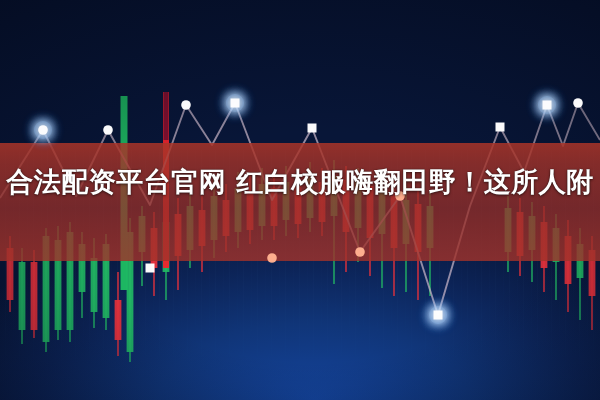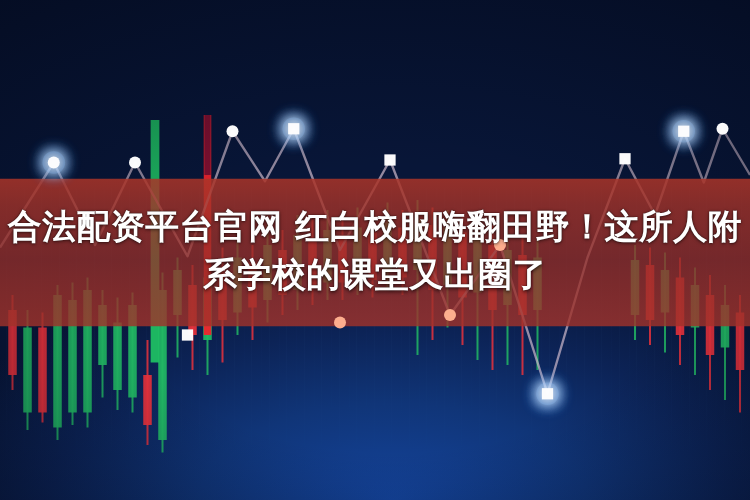--- a/index.html
+++ b/index.html
@@ -226,15 +226,14 @@
         <rect x="495.5" y="122.5" width="9" height="9" fill="#ffffff" filter="none" opacity="0.98"></rect>
         <circle cx="547" cy="105" r="9" fill="#5aa8ff" opacity="0.55" filter="url(#mGlow)"></circle>
         <rect x="542.5" y="100.5" width="9" height="9" fill="#ffffff" filter="url(#mGlow)" opacity="0.98"></rect>
         <circle cx="578" cy="103" r="4.8" fill="#ffffff" filter="none" opacity="0.98"></circle>
         <rect x="145.5" y="263.5" width="9" height="9" fill="#ffffff" filter="none" opacity="0.98"></rect>
         <circle cx="272" cy="258" r="4.8" fill="#ffb090" filter="none" opacity="0.98"></circle>
       </g>
   </svg>
 
   <div class="headline line1">合法配资平台官网 红白校服嗨翻田野！这所人附</div>
-  <div class="headline line2">系学校的课堂又出圈了</div>
 
 </div>
 
 </body></html>

